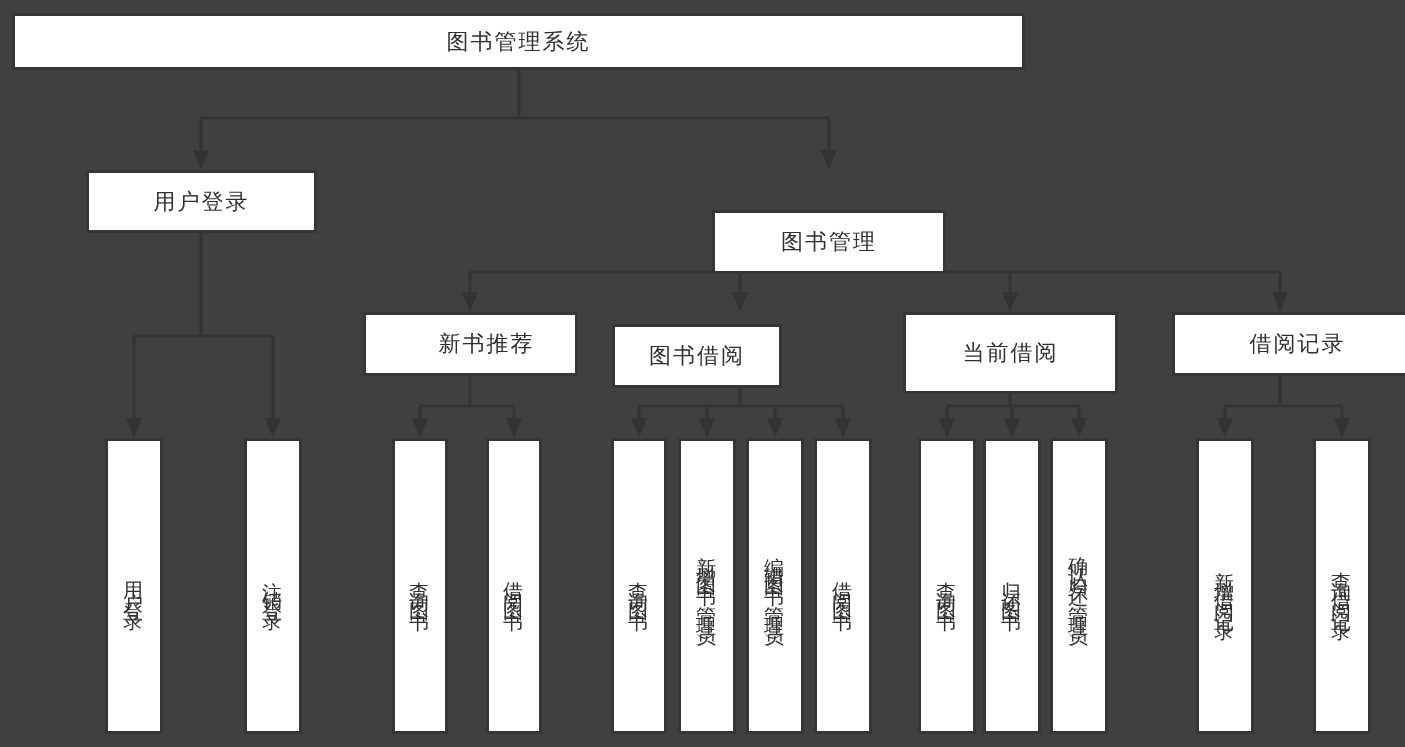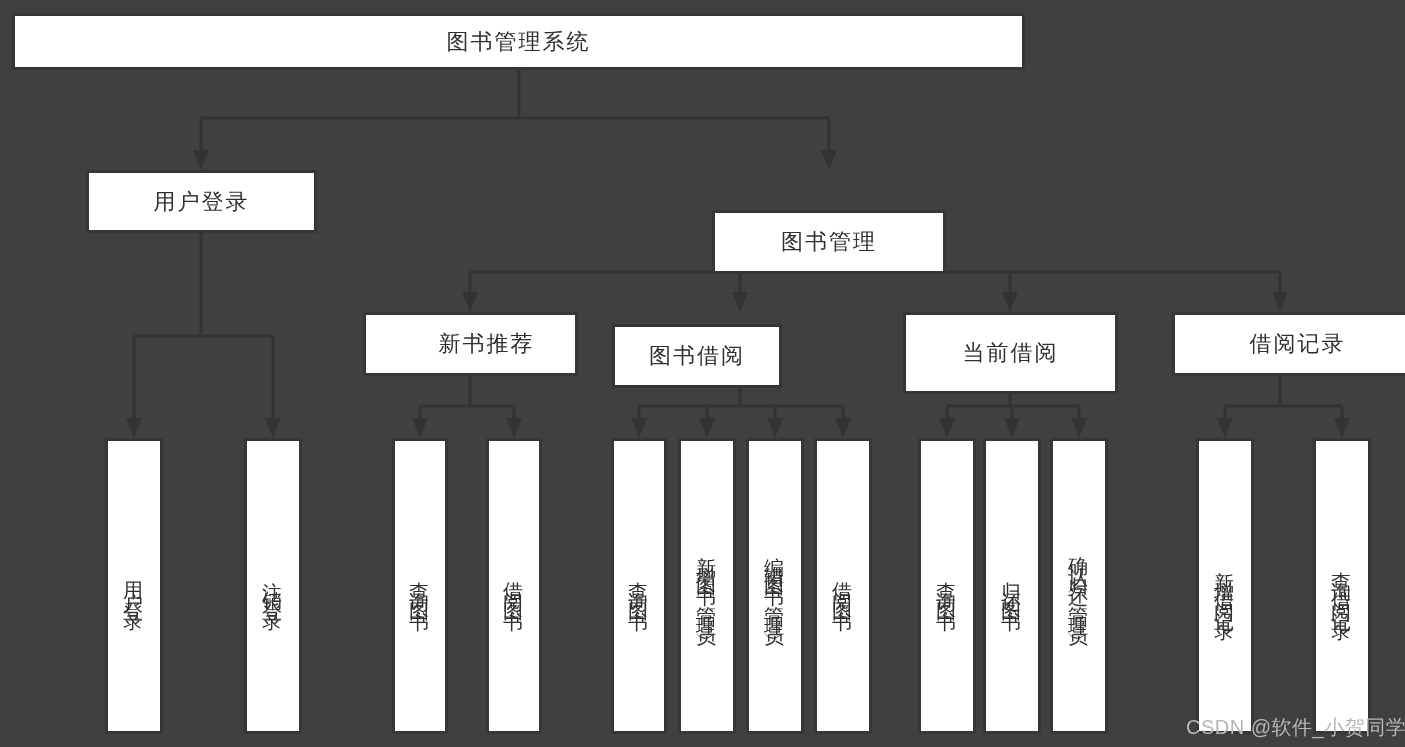--- a/index.html
+++ b/index.html
@@ -158,15 +158,14 @@
     <span class="lbl">确认归还（管理员）</span>
   </div>
 
   <div class="box leaf" style="left:1196px; top:438px; width:58px; height:296px;">
     <span class="lbl">新增借阅记录</span>
   </div>
   <div class="box leaf" style="left:1313px; top:438px; width:58px; height:296px;">
     <span class="lbl">查询借阅记录</span>
   </div>
 
-  <div id="watermark">CSDN @软件_小贺同学</div>
 
 </div>
 
 </body></html>

